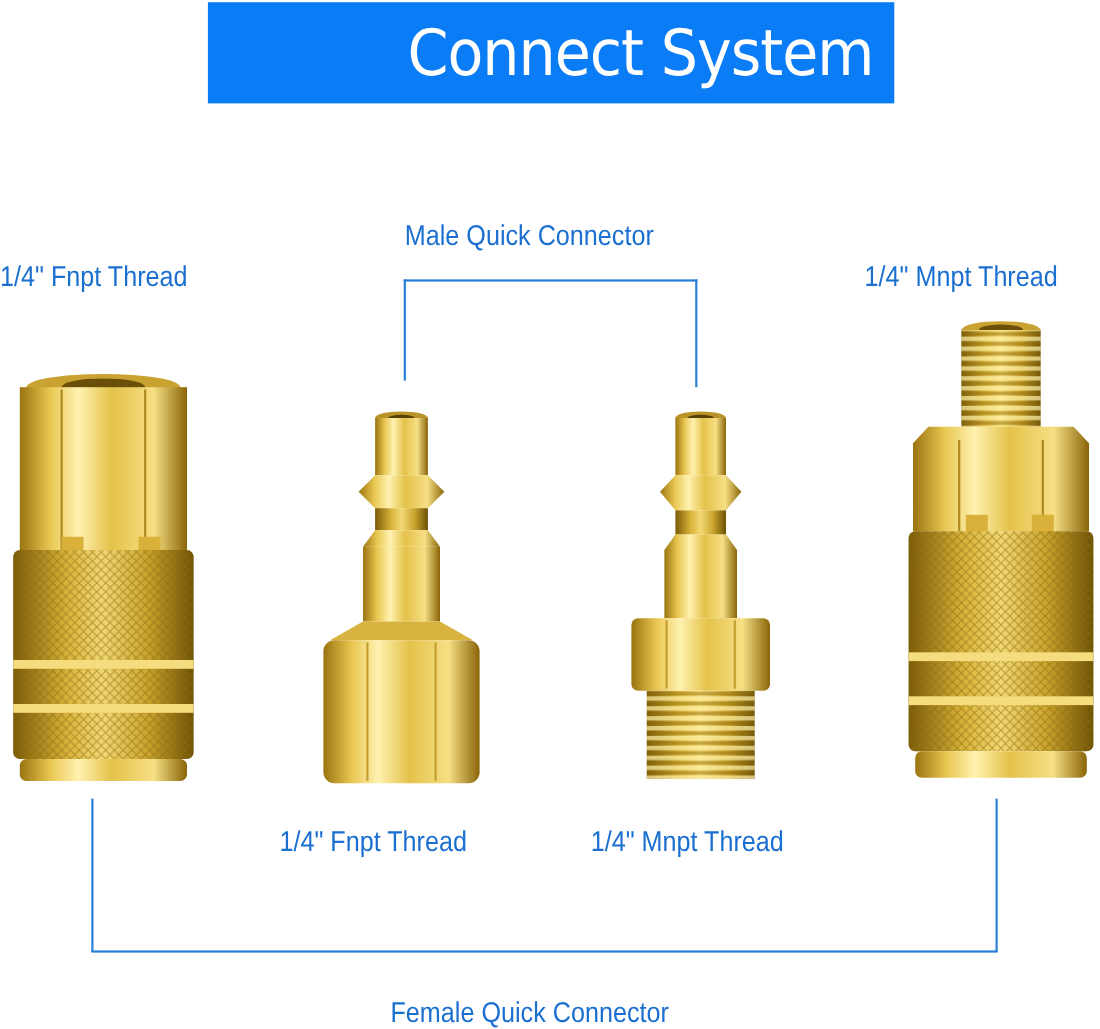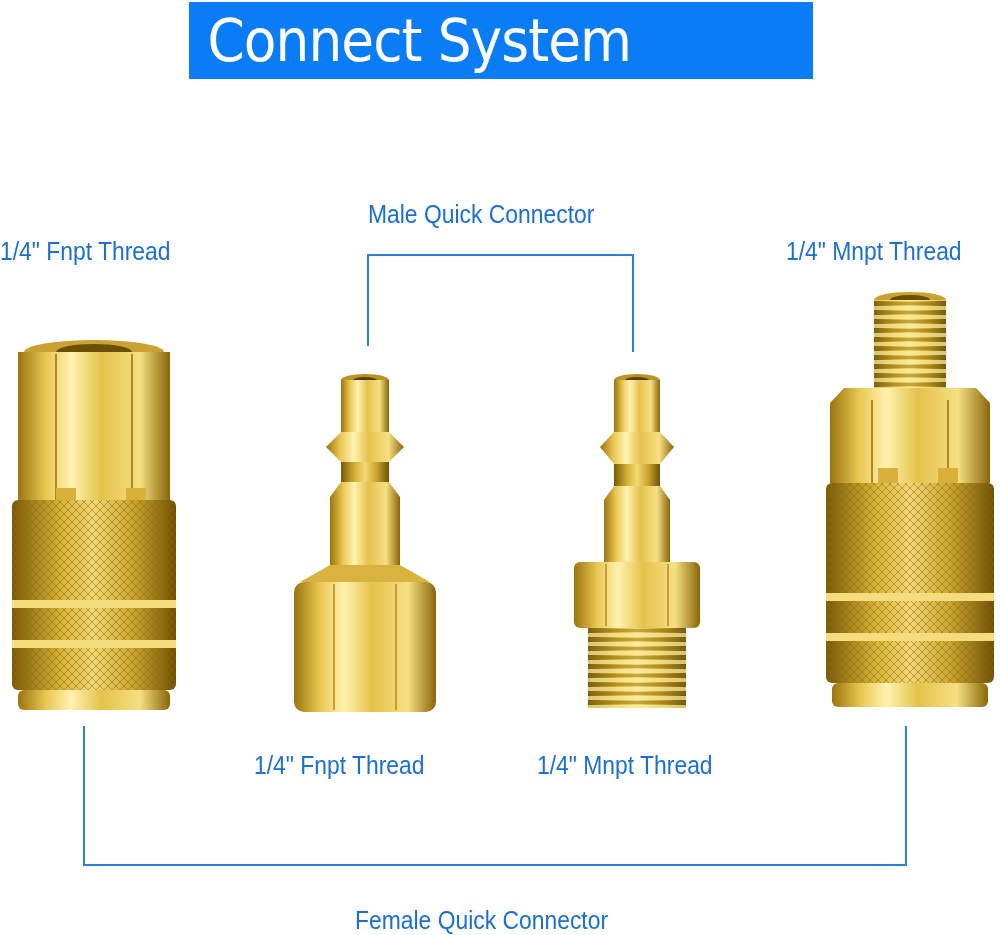--- a/index.html
+++ b/index.html
@@ -1,19 +1,19 @@
 <!DOCTYPE html>
 <html><head>
   <meta charset="utf-8">
   <style>
     html, body { margin: 0; padding: 0; background: #ffffff; }
     body { width: 1000px; height: 935px; position: relative; overflow: hidden;
            font-family: "Liberation Sans", sans-serif; }
-    .banner { position: absolute; left: 189px; top: 2px; width: 624px; height: 77px;
-              background: #0a7cf5; display: flex; align-items: center; justify-content: flex-start; }
+    .banner { position: absolute; left: 189px; top: 2px; width: 624px; height: 92px;
+              background: #0a7cf5; display: flex; align-items: center; justify-content: flex-end; }
     .banner-title { color: #ffffff; font-size: 58px; font-family: "DejaVu Sans", sans-serif;
                     letter-spacing: -1px; transform: scaleX(0.92); }
     .label { position: absolute; color: #1a6fd1; font-size: 26px;
              font-family: "Liberation Sans", sans-serif; white-space: nowrap; transform: scaleX(0.88);
              transform-origin: left center; }
     .line { position: absolute; background: #2a7fd8; }
     .part { position: absolute; }
   </style>
 </head>
 <body>

